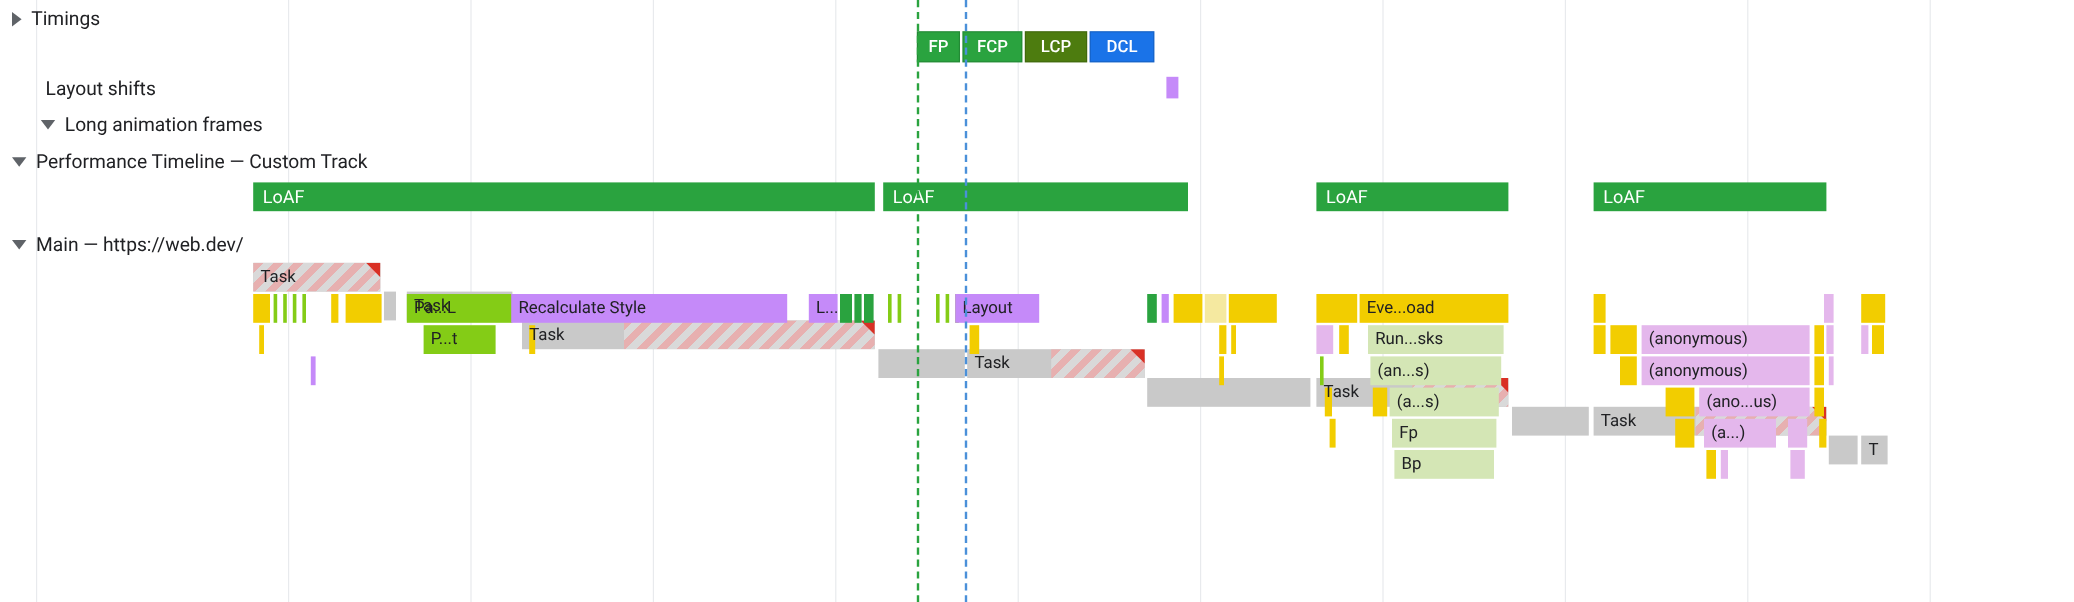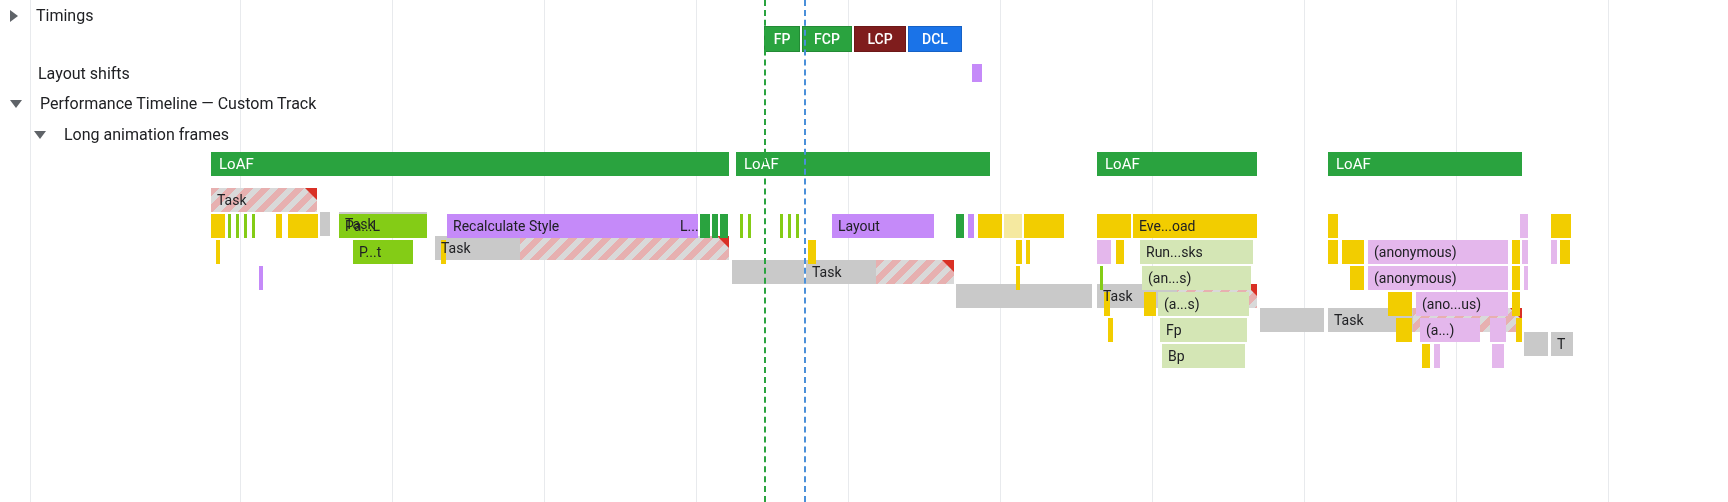--- a/index.html
+++ b/index.html
@@ -35,21 +35,21 @@
   .dashed-green { border-color: #2aa33f; }
   .dashed-blue { border-color: #4a90d9; }
 
   
   .section {
     position: relative;
   }
   .section-header {
     display: flex;
     align-items: center;
-    gap: 18px;
+    gap: 8px;
     padding: 6px 6px 6px 10px;
     font-size: 16px;
     color: #202124;
   }
   .section-header.sub { padding-left: 34px; }
   .disclosure {
     width: 0; height: 0;
     display: inline-block;
   }
   .disclosure.right {
@@ -190,50 +190,54 @@
   </div>
 
 <div class="section" style="height:58px;">
   <div class="section-header">
     <span class="disclosure right"></span>
     <span>Timings</span>
   </div>
   <div id="timing-markers" class="timing-markers">
       <div class="marker" style="left: 764px; width: 36px; background: rgb(42, 163, 63);">FP</div>
       <div class="marker" style="left: 802px; width: 50px; background: rgb(42, 163, 63);">FCP</div>
-      <div class="marker" style="left: 854px; width: 52px; background: #7f1d1d;">LCP</div>
+      <div class="marker" style="left: 854px; width: 52px; background: #4d7c0f;">LCP</div>
       <div class="marker" style="left: 908px; width: 54px; background: rgb(26, 115, 232);">DCL</div>
     </div>
 </div>
 
 <div class="section" style="height:30px;">
   <div class="layout-shift-label">Layout shifts</div>
   <div id="layout-shifts" style="position:absolute;top:6px;left:0;right:0;height:18px;">
       <div class="ls-bar" style="left: 972px; width: 10px;"></div>
     </div>
 </div>
 
 <div class="section">
+  <div class="section-header sub">
+    <span class="disclosure down"></span>
+    <span>Long animation frames</span>
+  </div>
   <div class="section-header">
     <span class="disclosure down"></span>
     <span>Performance Timeline — Custom Track</span>
-  </div>
-  <div class="section-header sub">
-    <span class="disclosure down"></span>
-    <span>Long animation frames</span>
   </div>
   <div class="loaf-row" id="loaf-row">
       <div class="loaf" style="left: 211px; width: 518px;">LoAF</div>
       <div class="loaf" style="left: 736px; width: 254px;">LoAF</div>
       <div class="loaf" style="left: 1097px; width: 160px;">LoAF</div>
       <div class="loaf" style="left: 1328px; width: 194px;">LoAF</div>
     </div>
 </div>
 
 <div class="section" style="margin-top:10px;">
+  <div class="section-header">
+    <span class="disclosure down"></span>
+    <span>Main — https://web.dev/</span>
+  </div>
   <div class="main-body">
     <div class="flame-rows" id="flame-rows">
         <div class="row-level">
           <div class="flame task" style="left: 211px; width: 106px;">
             <span style="position: relative; z-index: 2;">Task</span>
             <div class="stripe" style="left: 0px;"></div>
             <div class="corner"></div>
           </div>
           <div class="flame c-grey" style="left: 320px; width: 10px;"></div>
           <div class="flame task" style="left: 339px; width: 88px;">
@@ -269,31 +273,31 @@
         </div>
         <div class="row-level">
           <div class="flame c-yellow" style="left: 211px; width: 14px;"></div>
           <div class="flame c-blue" style="left: 228px; width: 3px; padding: 0px;"></div>
           <div class="flame c-blue" style="left: 236px; width: 3px; padding: 0px;"></div>
           <div class="flame c-blue" style="left: 244px; width: 3px; padding: 0px;"></div>
           <div class="flame c-blue" style="left: 252px; width: 3px; padding: 0px;"></div>
           <div class="flame c-yellow" style="left: 276px; width: 6px;"></div>
           <div class="flame c-yellow" style="left: 288px; width: 30px;"></div>
           <div class="flame c-blue" style="left: 339px; width: 88px;">Pa...L</div>
-          <div class="flame c-purple" style="left: 447px; width: 230px;">Recalculate Style</div>
+          <div class="flame c-purple" style="left: 426px; width: 230px;">Recalculate Style</div>
           <div class="flame c-purple" style="left: 674px; width: 24px;">L...</div>
           <div class="flame c-green" style="left: 700px; width: 10px;"></div>
           <div class="flame c-green" style="left: 712px; width: 6px;"></div>
           <div class="flame c-green" style="left: 720px; width: 8px;"></div>
           <div class="flame c-blue" style="left: 740px; width: 3px; padding: 0px;"></div>
           <div class="flame c-blue" style="left: 748px; width: 3px; padding: 0px;"></div>
           <div class="flame c-blue" style="left: 780px; width: 3px; padding: 0px;"></div>
           <div class="flame c-blue" style="left: 788px; width: 3px; padding: 0px;"></div>
           <div class="flame c-blue" style="left: 796px; width: 3px; padding: 0px;"></div>
-          <div class="flame c-purple" style="left: 832px; width: 102px;">Layout</div>
+          <div class="flame c-purple" style="left: 796px; width: 70px;">Layout</div>
           <div class="flame c-green" style="left: 956px; width: 8px;"></div>
           <div class="flame c-purple" style="left: 968px; width: 6px;"></div>
           <div class="flame c-yellow" style="left: 978px; width: 24px;"></div>
           <div class="flame c-paleyellow" style="left: 1004px; width: 18px;"></div>
           <div class="flame c-yellow" style="left: 1024px; width: 40px;"></div>
           <div class="flame c-yellow" style="left: 1097px; width: 34px;"></div>
           <div class="flame c-yellow" style="left: 1133px; width: 124px; text-align: right;">Eve...oad</div>
           <div class="flame c-yellow" style="left: 1328px; width: 10px;"></div>
           <div class="flame c-palepurple" style="left: 1520px; width: 8px;"></div>
           <div class="flame c-yellow" style="left: 1551px; width: 20px;"></div>

